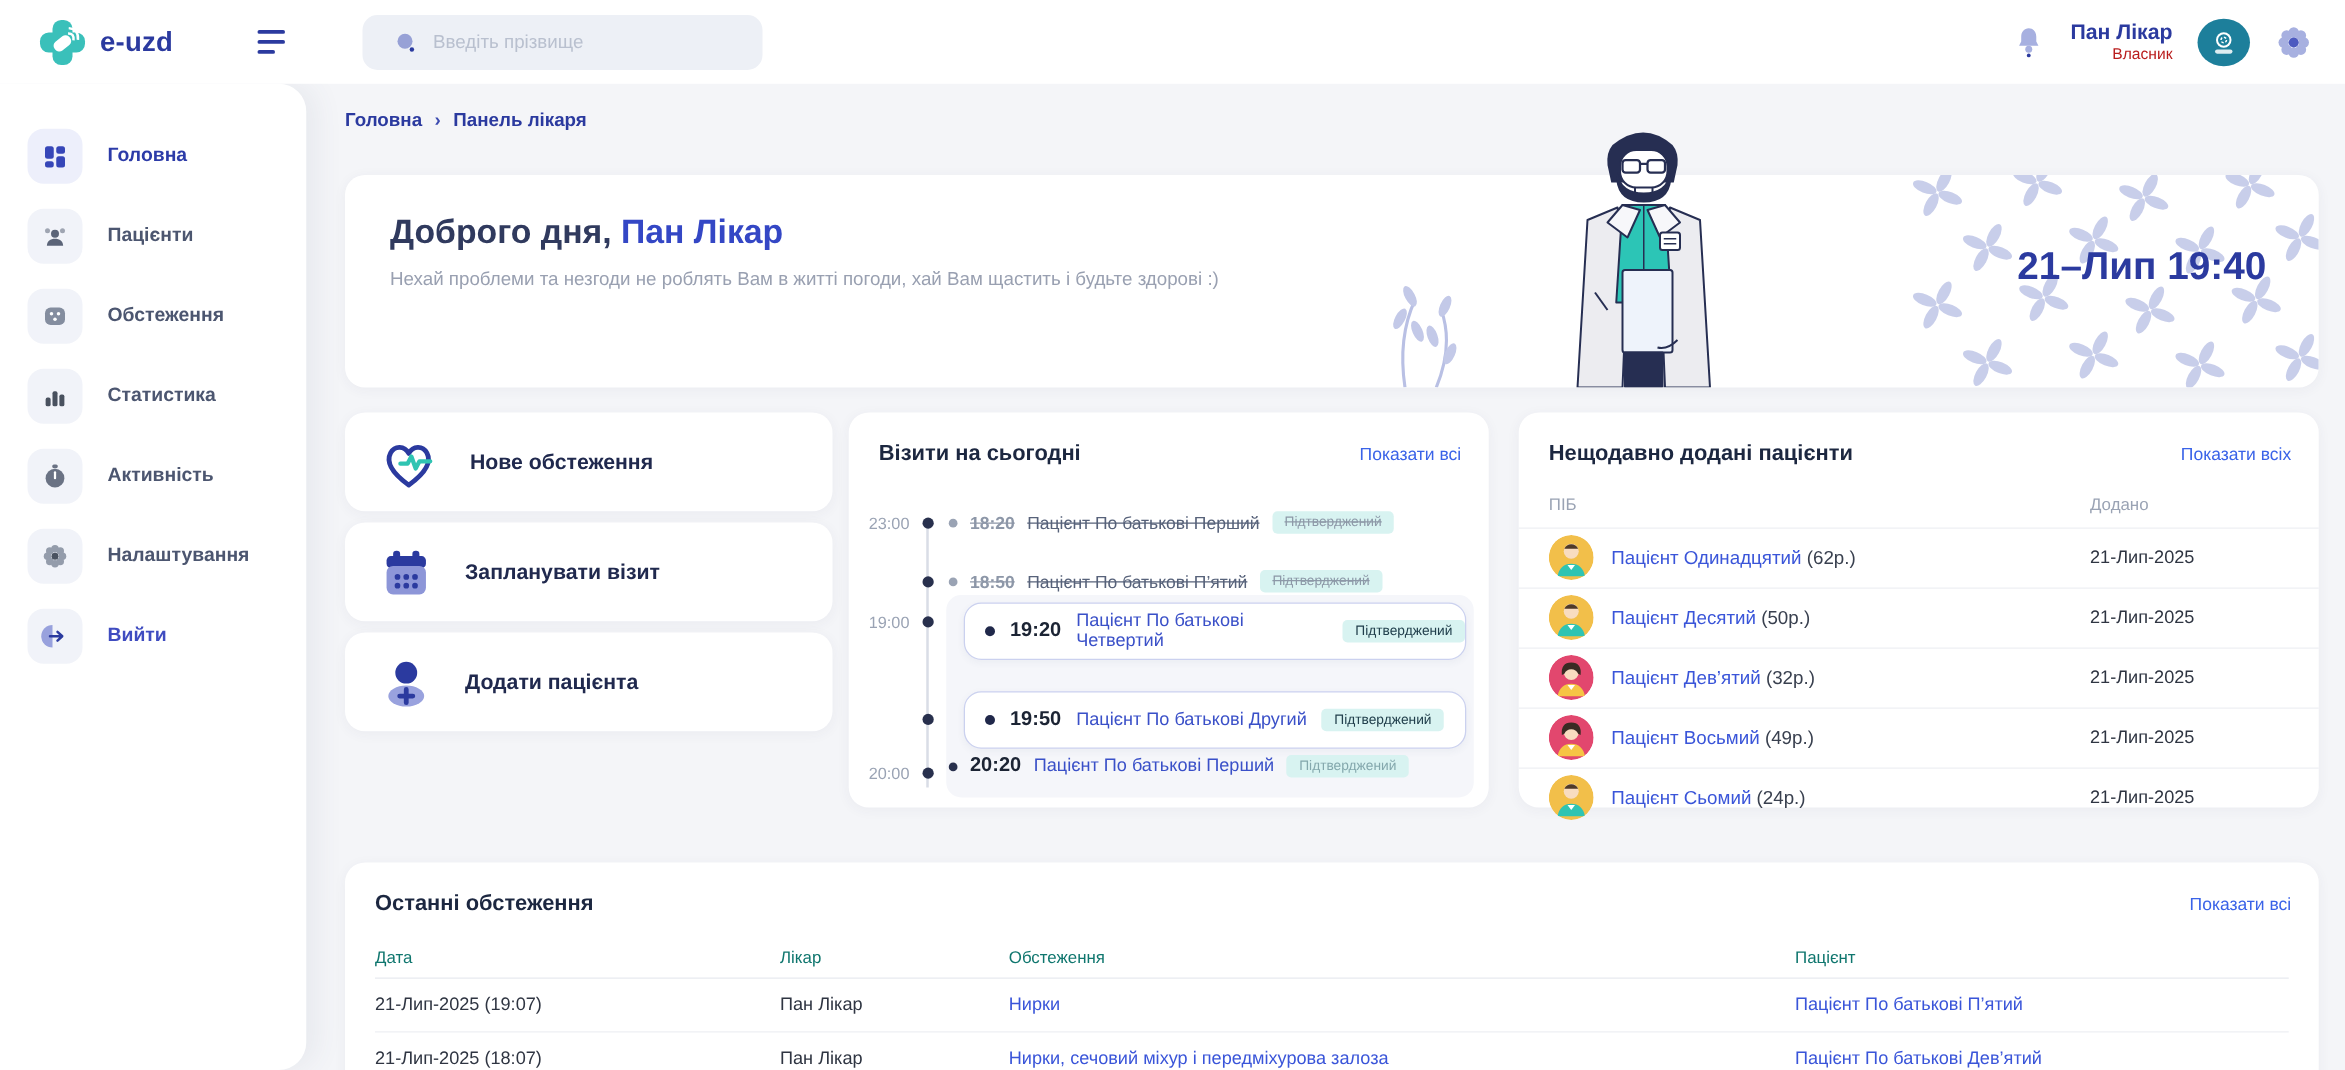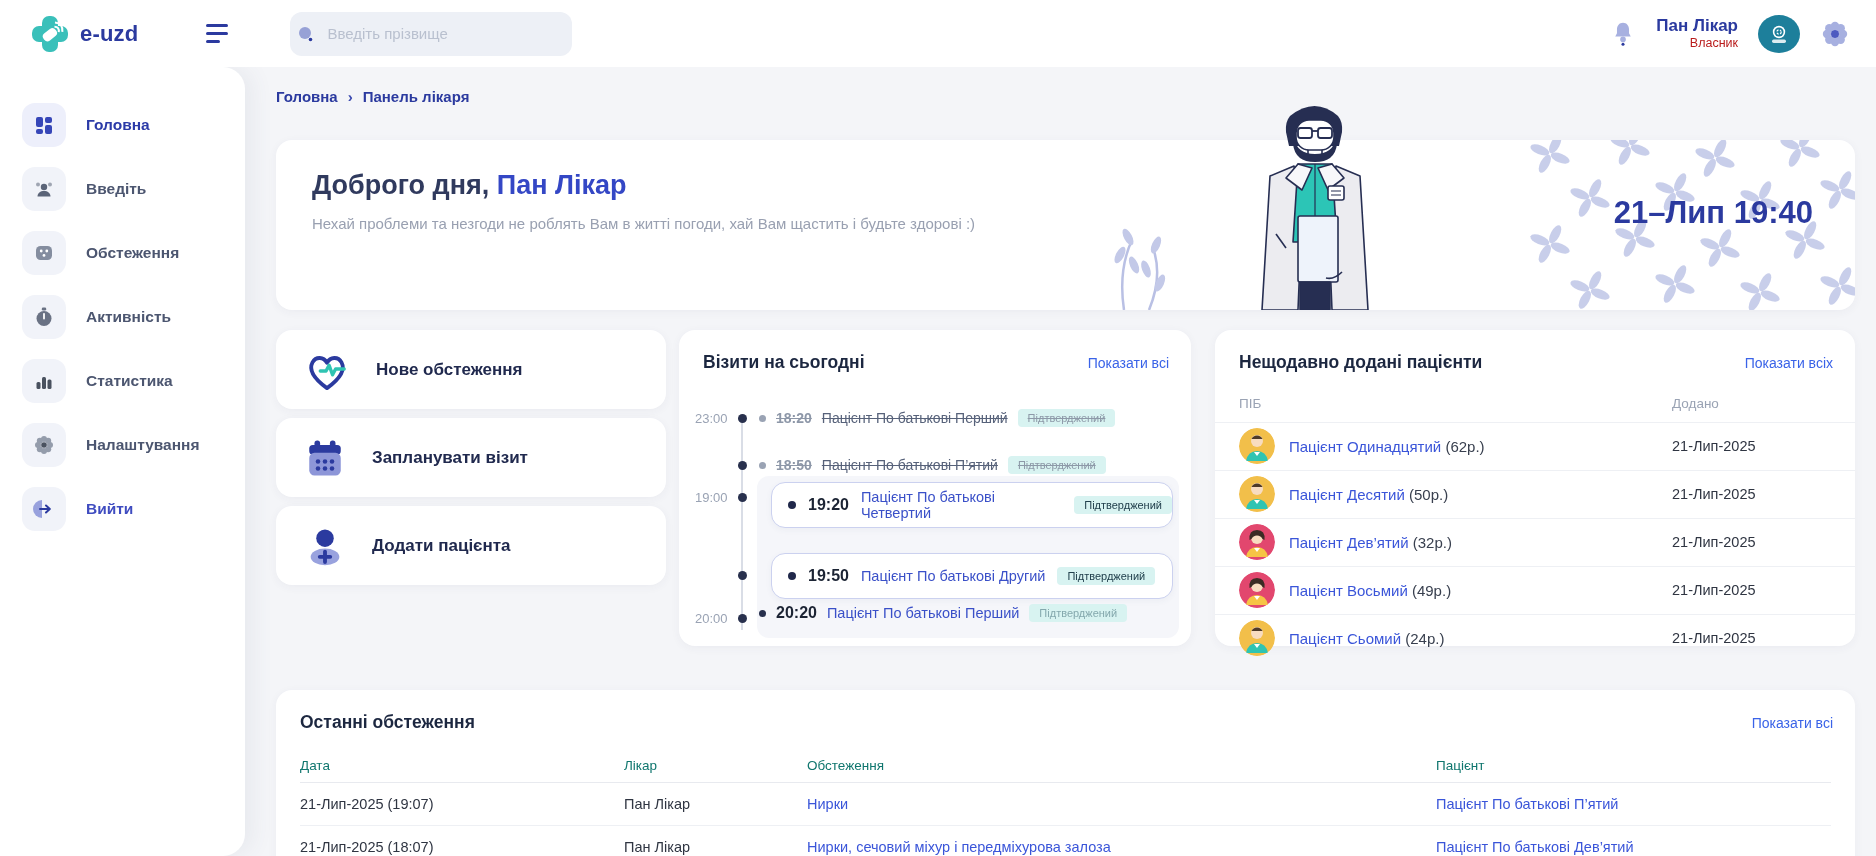--- a/index.html
+++ b/index.html
@@ -6,21 +6,21 @@
   .canvas{position:relative;width:1876px;height:856px;overflow:hidden;
           background:var(--bg,#f4f5f8);font-family:"Liberation Sans",sans-serif;
           -webkit-font-smoothing:antialiased;}
   
   .topbar{position:absolute;top:0;left:0;right:0;height:67px;background:#fff;display:flex;align-items:center;z-index:5;}
   .logo{display:flex;align-items:center;gap:10px;margin-left:30px;}
   .logo-text{font-size:22px;font-weight:800;color:var(--primary-navy,#2b3a9f);letter-spacing:.2px;}
   .burger{margin-left:68px;display:flex;flex-direction:column;gap:5px;cursor:pointer;}
   .burger i{display:block;height:3px;border-radius:2px;background:var(--primary-navy,#2b3a9f);}
   .burger i:nth-child(1){width:22px}.burger i:nth-child(2){width:22px}.burger i:nth-child(3){width:14px}
-  .search{margin-left:62px;width:268px;height:44px;border-radius:12px;background:#edf0f6;display:flex;align-items:center;padding:0 7px;gap:10px;}
+  .search{margin-left:62px;width:268px;height:44px;border-radius:12px;background:#edf0f6;display:flex;align-items:center;padding:0 26px;gap:10px;}
   .search input{border:0;outline:0;background:transparent;font:15px "Liberation Sans",sans-serif;color:#4a5468;width:100%;}
   .search input::placeholder{color:#b9c0cf;}
   .top-right{margin-left:auto;margin-right:26px;display:flex;align-items:center;gap:20px;}
   .user-block{text-align:right;line-height:1.25;}
   .user-name{font-size:17px;font-weight:800;color:var(--primary-navy,#2b3a9f);}
   .user-role{font-size:12.5px;color:#b91c1c;}
   .user-avatar{width:42px;height:38px;border-radius:50%;background:#1d7f9b;display:grid;place-items:center;}
   
   .sidebar{position:absolute;top:67px;left:0;bottom:0;width:245px;background:#fff;border-radius:0 22px 22px 0;
            box-shadow:8px 0 22px rgba(70,80,120,.07);padding-top:34px;z-index:4;}
@@ -177,52 +177,52 @@
     </div>
     <div class="side-item">
       <span class="icon-tile">
         <svg class="svgc" width="24" height="24" viewBox="0 0 24 24" fill="#5b6478">
           <circle cx="6" cy="7.5" r="2" opacity=".55"></circle>
             <circle cx="18" cy="7.5" r="2" opacity=".55"></circle>
           <circle cx="12" cy="10" r="3.2"></circle>
           <path d="M5.5,19.5 c0-3.6 2.9-5.6 6.5-5.6 s6.5,2 6.5,5.6 z"></path>
         </svg>
       </span>
-      <span class="side-label">Введіть</span>
+      <span class="side-label">Пацієнти</span>
     </div>
     <div class="side-item">
       <span class="icon-tile">
         <svg class="svgc" width="24" height="24" viewBox="0 0 24 24">
           <rect x="4" y="5" width="16" height="14" rx="4.5" fill="#848d9f"></rect>
           <circle cx="9.2" cy="10" r="1.4" fill="#fff"></circle>
             <circle cx="14.8" cy="10" r="1.4" fill="#fff"></circle>
           <circle cx="12" cy="14.4" r="1.4" fill="#fff"></circle>
         </svg>
       </span>
       <span class="side-label">Обстеження</span>
     </div>
     <div class="side-item">
       <span class="icon-tile">
+        <svg class="svgc" width="24" height="24" viewBox="0 0 24 24" fill="#49515f">
+          <rect x="4.5" y="13" width="4" height="7" rx="1.5"></rect>
+          <rect x="10" y="8" width="4" height="12" rx="1.5"></rect>
+          <rect x="15.5" y="10.5" width="4" height="9.5" rx="1.5"></rect>
+        </svg>
+      </span>
+      <span class="side-label">Статистика</span>
+    </div>
+    <div class="side-item">
+      <span class="icon-tile">
         <svg class="svgc" width="24" height="24" viewBox="0 0 24 24">
           <rect x="9.8" y="2.5" width="4.4" height="3" rx="1.3" fill="#6a7284"></rect>
           <circle cx="12" cy="13.5" r="7.5" fill="#6a7284"></circle>
           <path d="M12,13.5 V8.8" stroke="#fff" stroke-width="1.8" stroke-linecap="round"></path>
         </svg>
       </span>
       <span class="side-label">Активність</span>
-    </div>
-    <div class="side-item">
-      <span class="icon-tile">
-        <svg class="svgc" width="24" height="24" viewBox="0 0 24 24" fill="#49515f">
-          <rect x="4.5" y="13" width="4" height="7" rx="1.5"></rect>
-          <rect x="10" y="8" width="4" height="12" rx="1.5"></rect>
-          <rect x="15.5" y="10.5" width="4" height="9.5" rx="1.5"></rect>
-        </svg>
-      </span>
-      <span class="side-label">Статистика</span>
     </div>
     <div class="side-item">
       <span class="icon-tile">
         <svg class="svgc" width="24" height="24" viewBox="0 0 24 24">
           <g fill="#949cab">
             <circle cx="12" cy="6" r="3"></circle>
               <circle cx="12" cy="18" r="3"></circle>
             <circle cx="6" cy="12" r="3"></circle>
               <circle cx="18" cy="12" r="3"></circle>
             <circle cx="7.8" cy="7.8" r="3"></circle>

